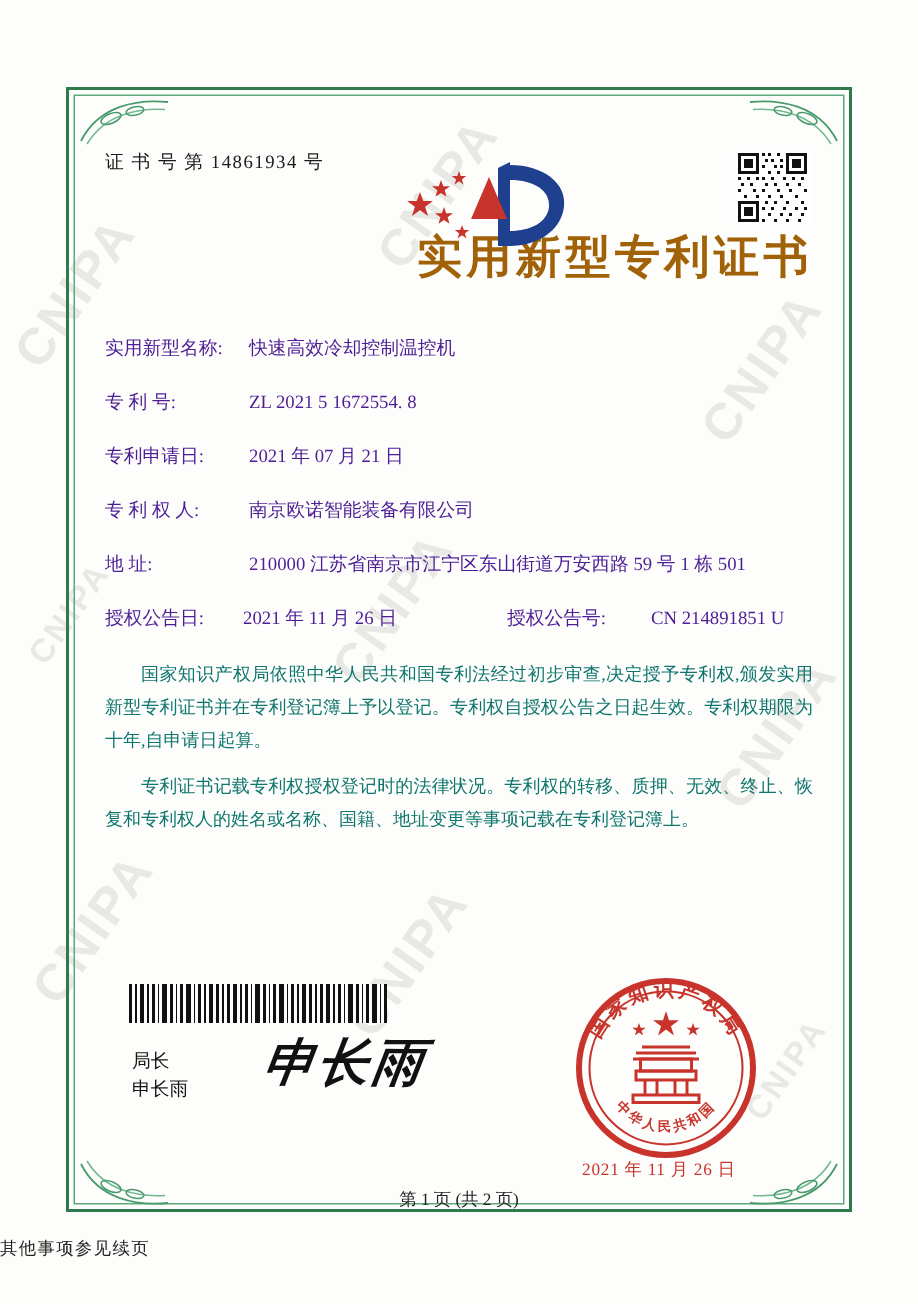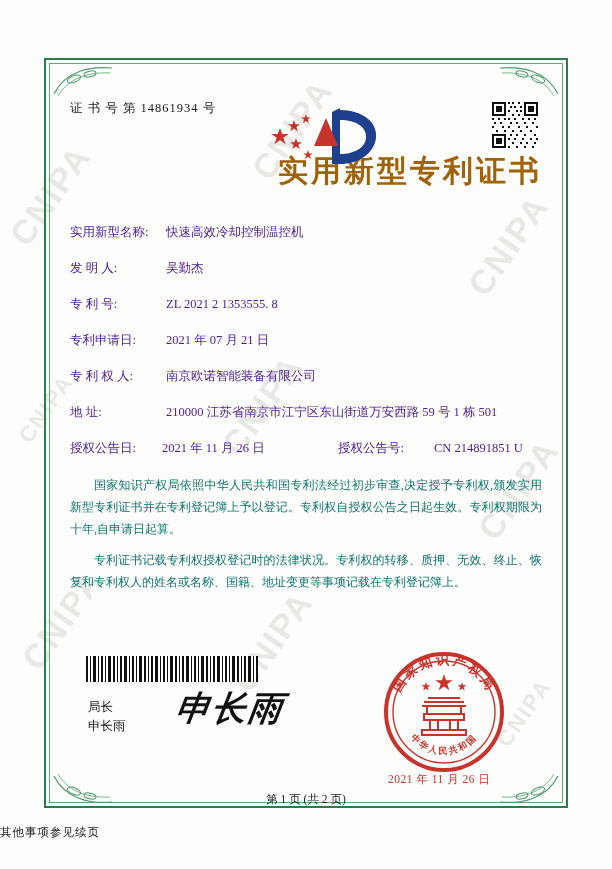--- a/index.html
+++ b/index.html
@@ -350,28 +350,24 @@
 
     <div class="title">实用新型专利证书</div>
 
     <div class="fields">
 
       <div class="frow">
         <div class="flabel">实用新型名称:</div>
         <div class="fvalue">快速高效冷却控制温控机</div>
       </div>
 
-      <div class="frow">
-        <div class="flabel">发  明  人:</div>
-        <div class="fvalue">吴勤杰</div>
-      </div>
 
       <div class="frow">
         <div class="flabel">专  利  号:</div>
-        <div class="fvalue">ZL 2021 2 1353555. 8</div>
+        <div class="fvalue">ZL 2021 5 1672554. 8</div>
       </div>
 
       <div class="frow">
         <div class="flabel">专利申请日:</div>
         <div class="fvalue">2021 年 07 月 21 日</div>
       </div>
 
       <div class="frow">
         <div class="flabel">专 利 权 人:</div>
         <div class="fvalue">南京欧诺智能装备有限公司</div>

